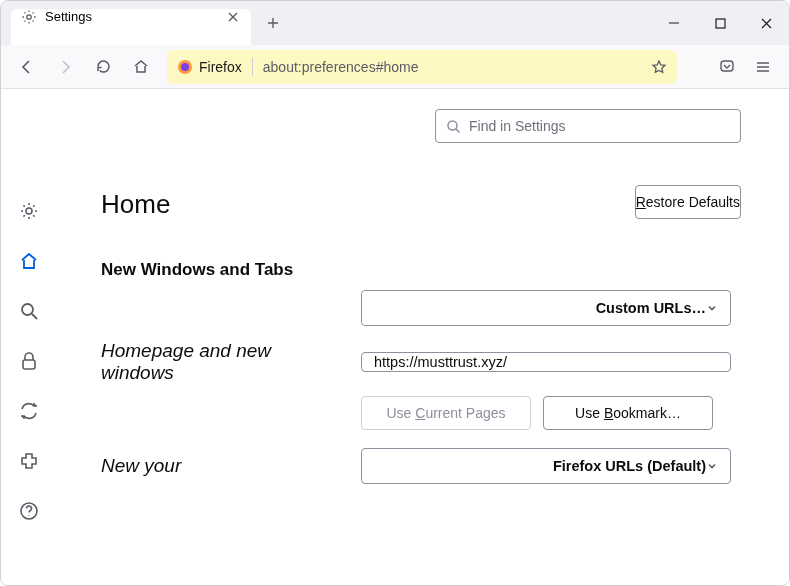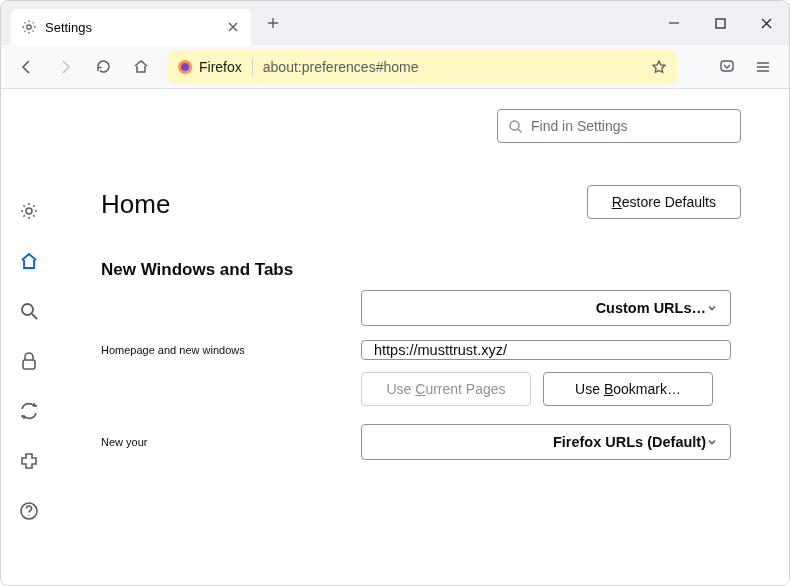--- a/index.html
+++ b/index.html
@@ -28,21 +28,21 @@
       align-items: center;
       padding-left: 10px;
     }
     .tab {
       background: #fff;
       border-radius: 6px 6px 0 0;
       height: 36px;
       margin-top: 8px;
       min-width: 240px;
       display: flex;
-      align-items: center;
+      align-items: flex-start;
       padding: 0 10px;
       gap: 8px;
       font-size: 13px;
     }
     .tab .icon { width:16px; height:16px; display:flex; align-items:center; justify-content:center;}
     .tab-title { flex: 1; }
     .tab-close { width:16px; height:16px; display:flex;align-items:center;justify-content:center;color:#5b5b66; cursor:pointer;}
     .newtab-btn {
       width: 28px; height: 28px; display:flex;align-items:center;justify-content:center;
       margin-left: 8px; color:#5b5b66; cursor:pointer;
@@ -91,40 +91,40 @@
     .side-item {
       width:28px;height:28px;display:flex;align-items:center;justify-content:center;
       color:#5b5b66; cursor:pointer;
     }
     .side-item.active { color:#0060df; }
     .main {
       flex:1; padding: 26px 30px 0 44px; position:relative;
     }
     .search-settings {
       position:absolute; top: 20px; right: 48px;
-      width: 244px; height: 34px;
+      width: 306px; height: 34px;
       border:1px solid #8f8f9d; border-radius:4px;
       display:flex;align-items:center;padding:0 10px;gap:8px;
       color:#6f6f7b; font-size:14px;
     }
     .page-title {
       font-size: 26px; font-weight: 400; color:#0c0c0d;
       margin-top: 74px; margin-bottom: 40px;
     }
     .restore-btn {
       position:absolute; top: 96px; right:48px;
-      height:34px; padding: 0 24px;
+      height:34px; padding: 0 0;
       border:1px solid #8f8f9d; border-radius:4px;
       background:#fff; font-size:14px; color:#0c0c0d;
       display:flex;align-items:center;
     }
     .section-h { font-size:17px; font-weight:600; color:#0c0c0d; margin-bottom:10px;}
     .section-desc { font-size:14.5px; color:#0c0c0d; margin-bottom:30px; line-height:1.4;}
     .form-row { display:flex; align-items:center; gap: 20px; margin-bottom:12px;}
-    .form-label { width: 240px; font-size:11px; color:#0c0c0d;}
+    .form-label { width: 240px; font-size:19px; color:#0c0c0d;font-style:italic;}
     .select {
       flex:1; max-width:370px; height:36px; border:1px solid #8f8f9d; border-radius:4px;
       display:flex;align-items:center;justify-content:flex-end;
       padding:0 12px; font-size:14.5px; font-weight:600; color:#0c0c0d;
       background:#fff; cursor:pointer;
     }
     .select .chev { color:#5b5b66; }
     .textinput {
       flex:1; max-width:370px; height:20px; border:1px solid #8f8f9d; border-radius:4px;
       padding:0 12px; font-size:14.5px; color:#0c0c0d; background:#fff;

